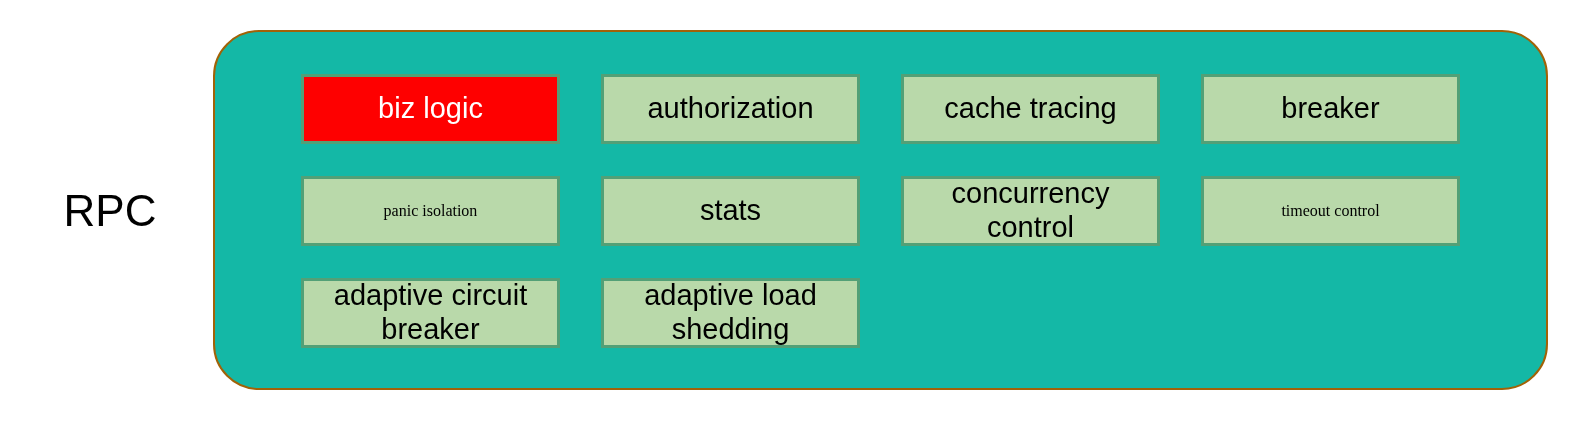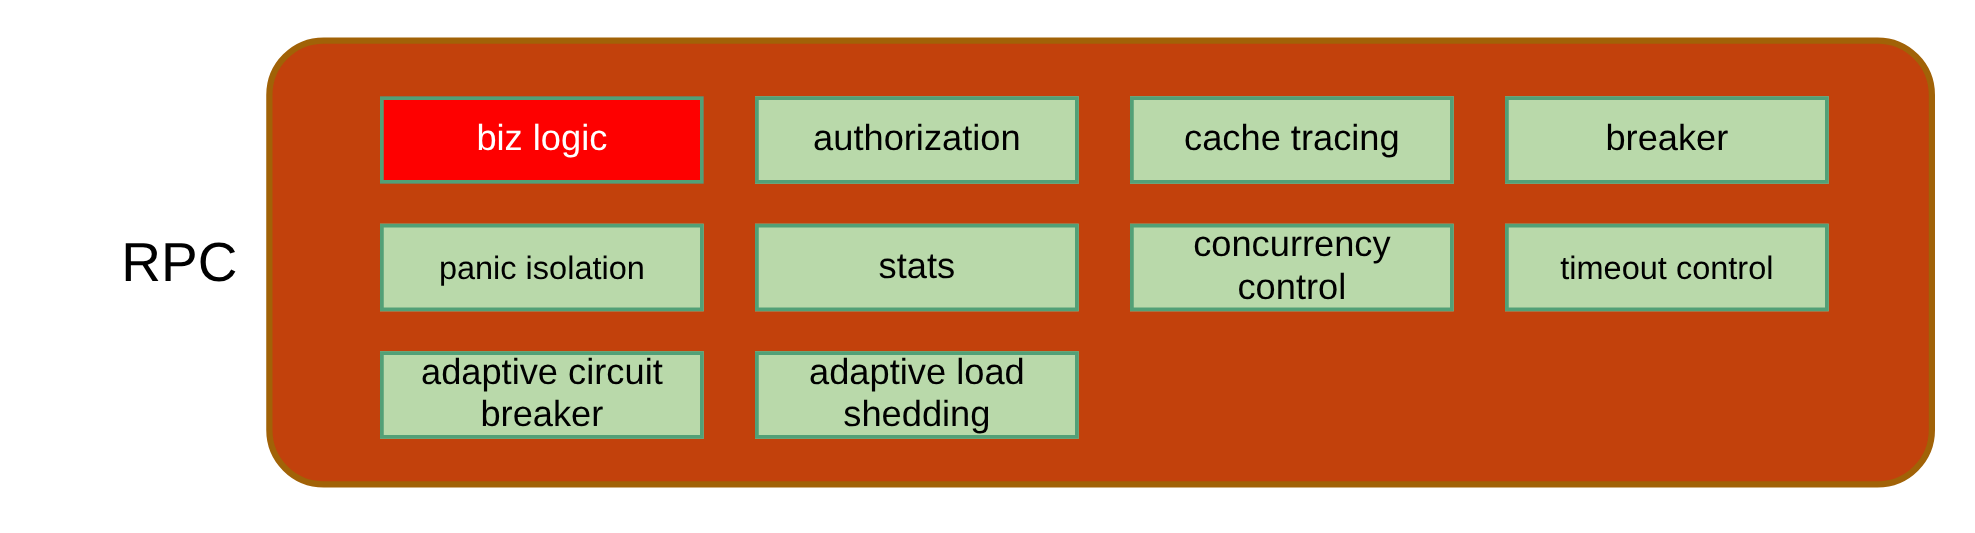--- a/index.html
+++ b/index.html
@@ -24,32 +24,32 @@
     position: absolute;
     left: 30px;
     top: 183px;
     width: 160px;
     height: 56px;
     line-height: 56px;
     font-size: 44px;
     color: #000000;
     letter-spacing: 0px;
     white-space: nowrap;
-    text-align: right;
+    text-align: center;
   }
   
   #rpc-container {
     position: absolute;
     left: 213px;
     top: 30px;
     width: 1335px;
     height: 360px;
     box-sizing: border-box;
-    background: #c2410c;
-    border: 5px solid #a16207;
+    background: #14b8a6;
+    border: 2px solid #a16207;
     border-radius: 46px;
   }
   
   #box-grid {
     position: absolute;
     left: 86px;
     top: 42px;
     width: 1158px;
     height: 275px;
     display: grid;
@@ -72,21 +72,22 @@
     font-size: 29px;
     line-height: 1.17;
     padding: 0 6px;
     white-space: pre-line;
   }
   .mw-box.highlight {
     background: #fe0000;
     color: #ffffff;
   }
   .mw-box.small-text {
-    font-size: 26px;
+    font-size: 16px;
+    font-family: Liberation Serif, serif;
   }
   .mw-box.wrap-text {
     font-size: 29px;
     line-height: 1.16;
   }
 </style>
 </head>
 <body>
 
 <div id="canvas">

